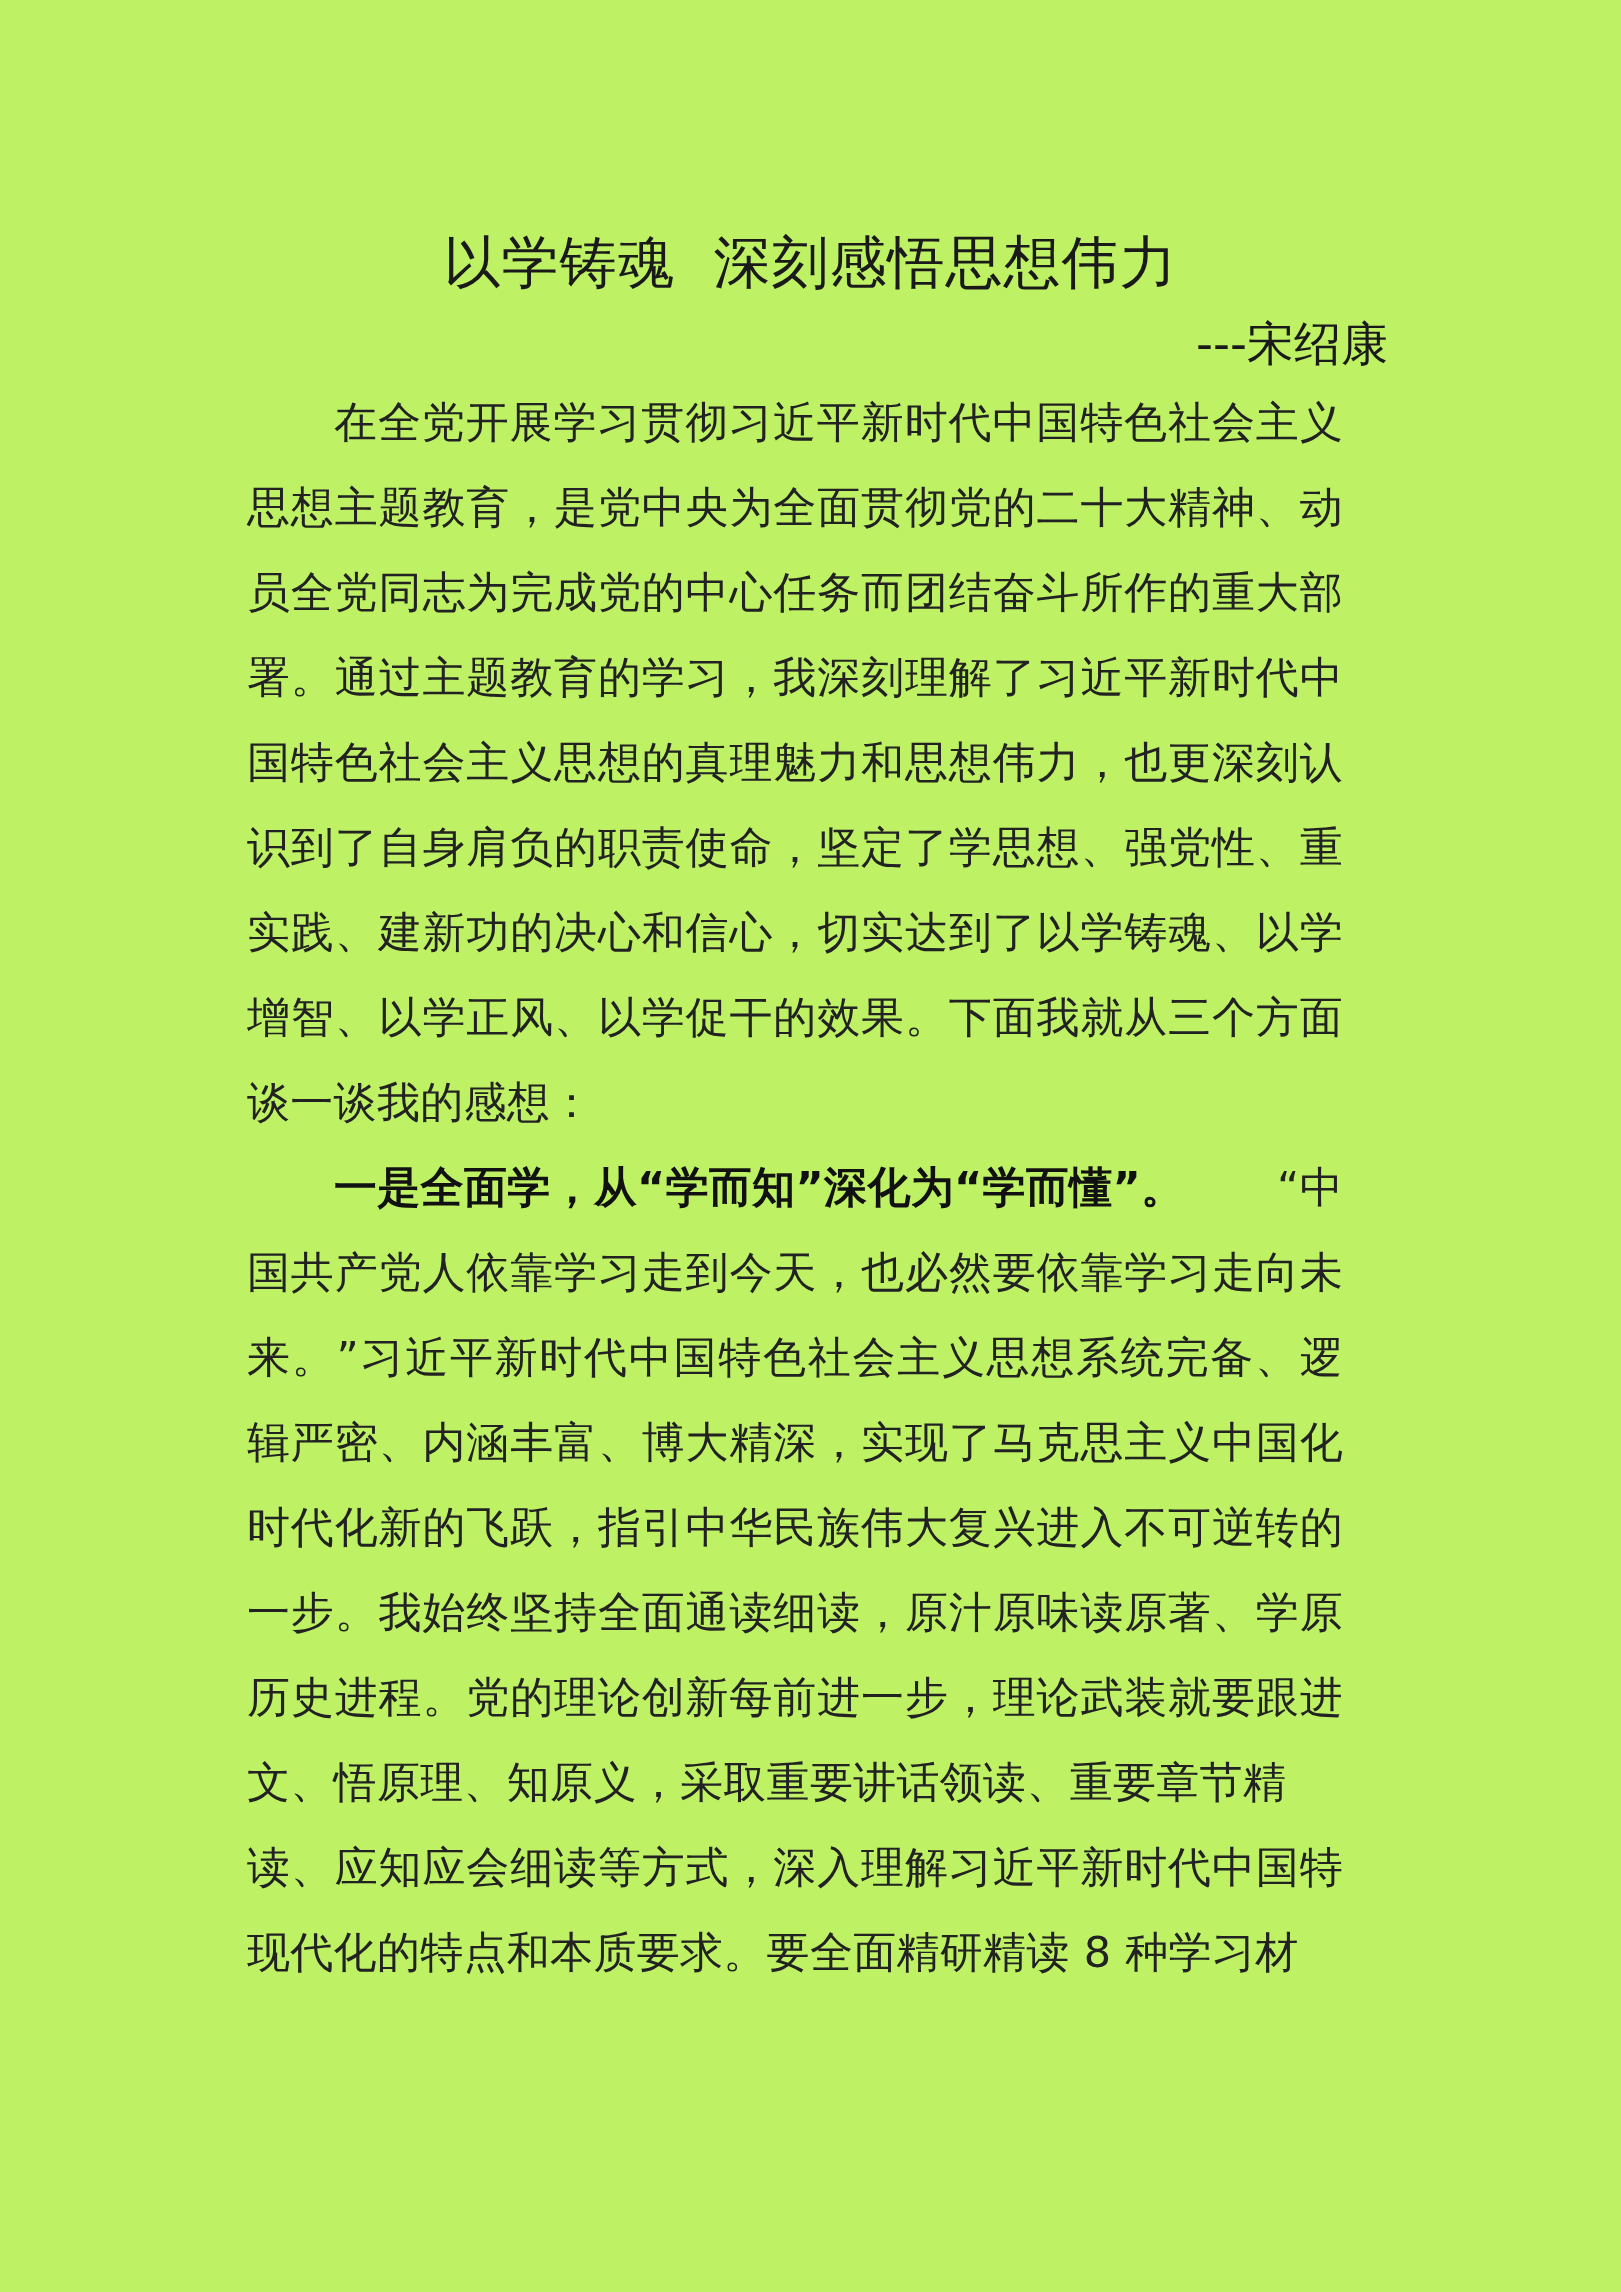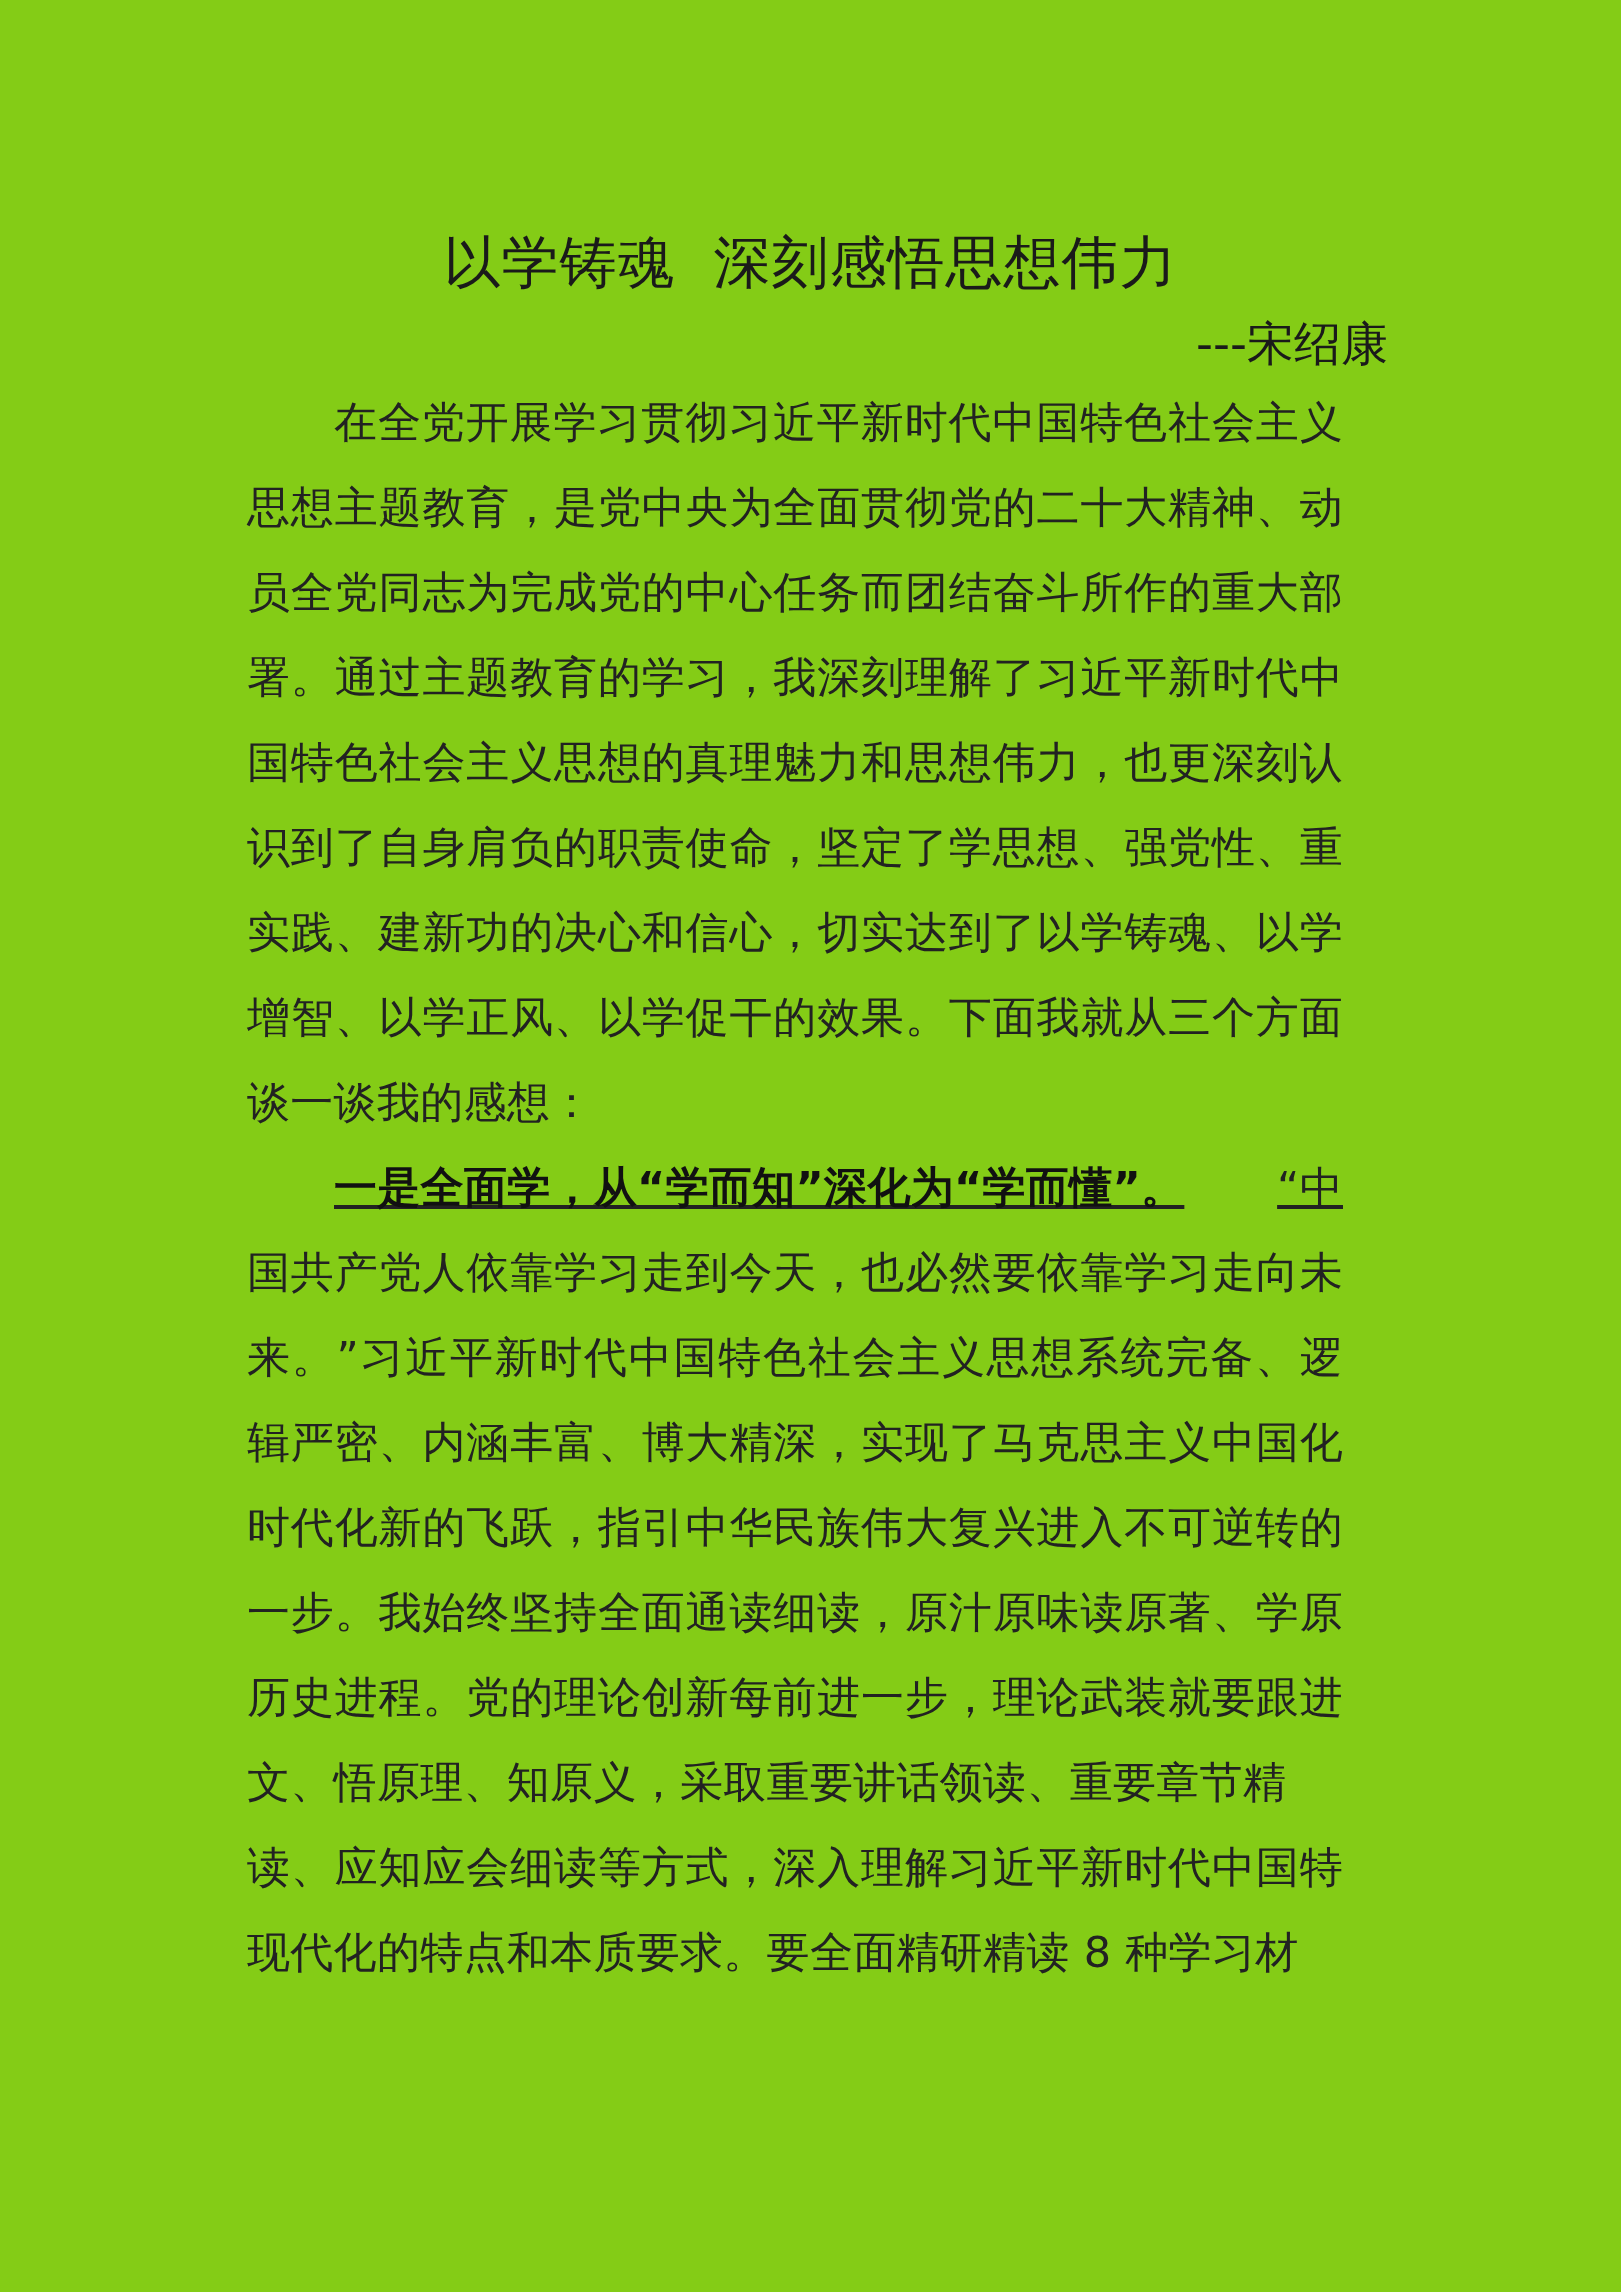--- a/index.html
+++ b/index.html
@@ -1,19 +1,19 @@
 <!DOCTYPE html>
 <html><head>
 <meta charset="utf-8">
 <style>
   html, body { margin: 0; padding: 0; background: #ffffff; }
   body { width: 1621px; height: 2293px; position: relative; overflow: hidden; }
   .page {
     position: absolute; left: 0; top: 0; width: 1621px; height: 2293px;
-    background: #84cc16; color: #222222;
+    background: #bef264; color: #222222;
     font-family: "DejaVu Sans", "Liberation Sans", sans-serif;
   }
   .title {
     position: absolute; left: 0; width: 1621px; top: 223px;
     text-align: center; font-size: 57px; line-height: 78px;
     font-family: "DejaVu Serif", "Liberation Serif", serif;
     color: #1a1a1a; white-space: pre; letter-spacing: 1px;
   }
   .author {
     position: absolute; right: 233px; top: 314px;
@@ -45,21 +45,21 @@
       <div class="line just">员全党同志为完成党的中心任务而团结奋斗所作的重大部</div>
       <div class="line just">署。通过主题教育的学习，我深刻理解了习近平新时代中</div>
       <div class="line just">国特色社会主义思想的真理魅力和思想伟力，也更深刻认</div>
       <div class="line just">识到了自身肩负的职责使命，坚定了学思想、强党性、重</div>
       <div class="line just">实践、建新功的决心和信心，切实达到了以学铸魂、以学</div>
       <div class="line just">增智、以学正风、以学促干的效果。下面我就从三个方面</div>
       <div class="line">谈一谈我的感想：</div>
     </div>
 
     <div>
-      <div class="line just indent" style="display:flex;justify-content:space-between;text-align:left;text-align-last:auto;text-decoration:underline;">
+      <div class="line just indent" style="display:flex;justify-content:space-between;text-align:left;text-align-last:auto;">
         <span class="bold">一是全面学，从“学而知”深化为“学而懂”。</span>
         <span>“中</span>
       </div>
       <div class="line just">国共产党人依靠学习走到今天，也必然要依靠学习走向未</div>
       <div class="line just">来。”习近平新时代中国特色社会主义思想系统完备、逻</div>
       <div class="line just">辑严密、内涵丰富、博大精深，实现了马克思主义中国化</div>
       <div class="line just">时代化新的飞跃，指引中华民族伟大复兴进入不可逆转的</div>
       <div class="line just">一步。我始终坚持全面通读细读，原汁原味读原著、学原</div>
       <div class="line just">历史进程。党的理论创新每前进一步，理论武装就要跟进</div>
       <div class="line">文、悟原理、知原义，采取重要讲话领读、重要章节精</div>

